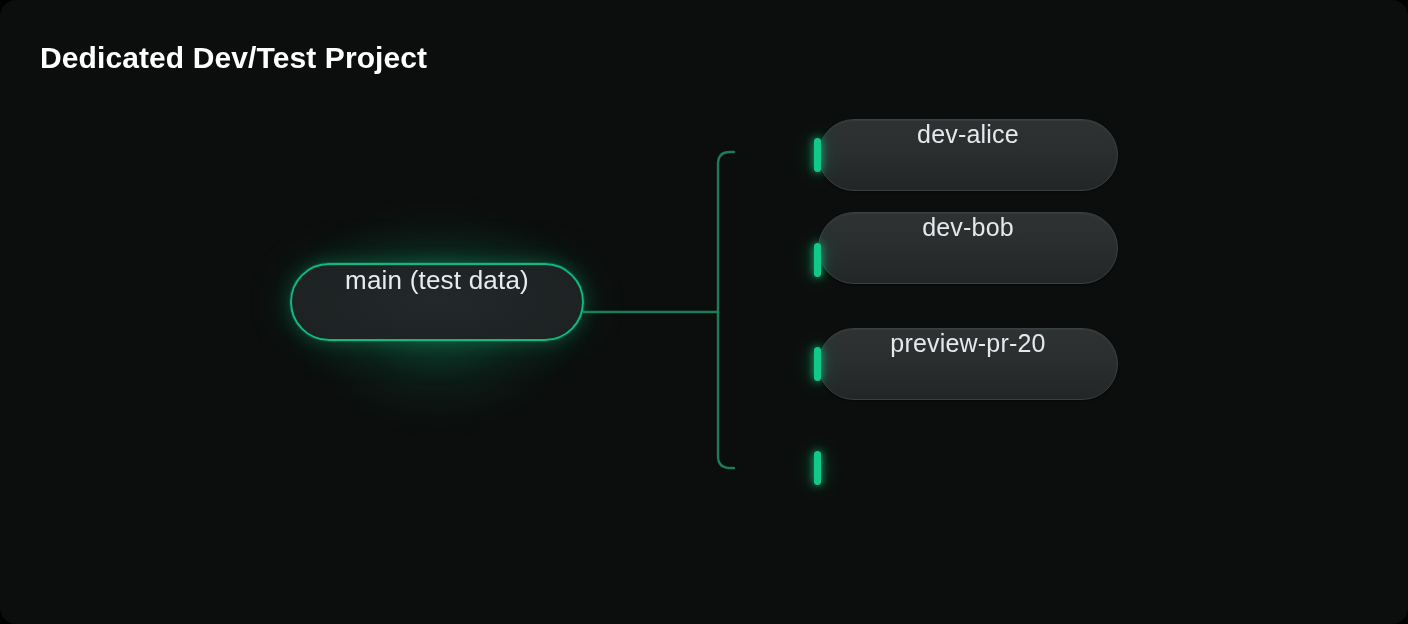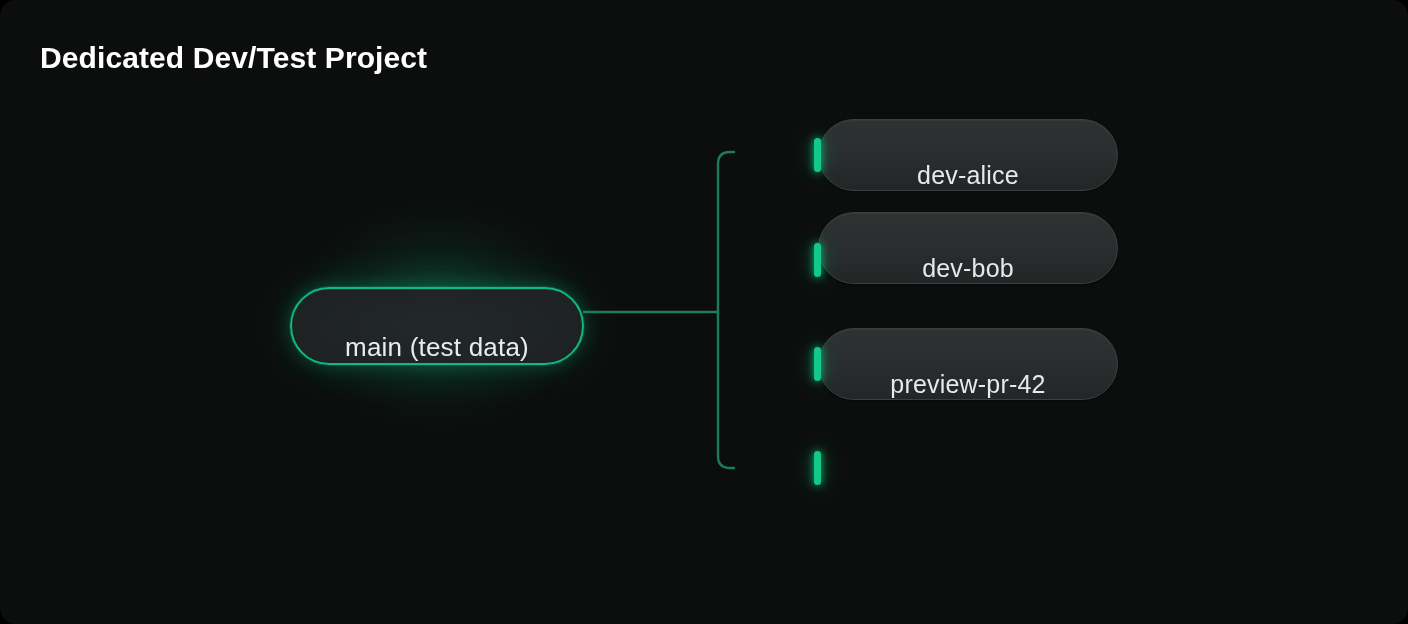--- a/index.html
+++ b/index.html
@@ -42,35 +42,35 @@
     top: 0;
     width: 1408px;
     height: 624px;
   }
 
   
   .node {
     position: absolute;
     box-sizing: border-box;
     display: flex;
-    align-items: flex-end;
+    align-items: flex-start;
     justify-content: center;
     border-radius: 999px;
     white-space: nowrap;
   }
 
   .node-label {
     position: relative;
     z-index: 2;
   }
 
   
   #node-main {
     left: 290px;
-    top: 287px;
+    top: 263px;
     width: 294px;
     height: 78px;
     background:
       radial-gradient(120% 160% at 50% 50%, #23282a 0%, #1c2021 55%, #171a1b 100%);
     border: 2px solid #11b981;
     box-shadow:
       0 0 0 1px rgba(16,185,129,0.18),
       0 0 18px rgba(16,185,129,0.30),
       0 0 46px rgba(16,185,129,0.18),
       inset 0 1px 0 rgba(255,255,255,0.05);
@@ -183,16 +183,16 @@
     <span class="node-label">main (test data)</span>
   </div>
 
   <div class="node branch-node" id="node-branch-0">
     <span class="node-label">dev-alice</span>
   </div>
   <div class="node branch-node" id="node-branch-1">
     <span class="node-label">dev-bob</span>
   </div>
   <div class="node branch-node" id="node-branch-2">
-    <span class="node-label">preview-pr-42</span>
+    <span class="node-label">preview-pr-20</span>
   </div>
 
 </div>
 
 </body></html>

